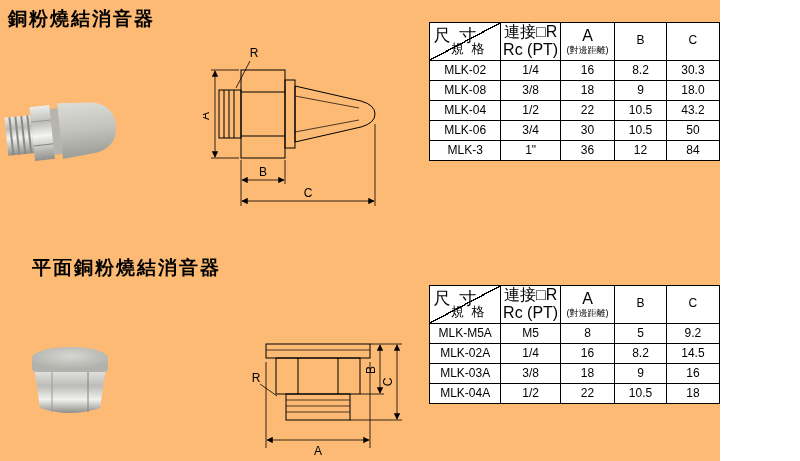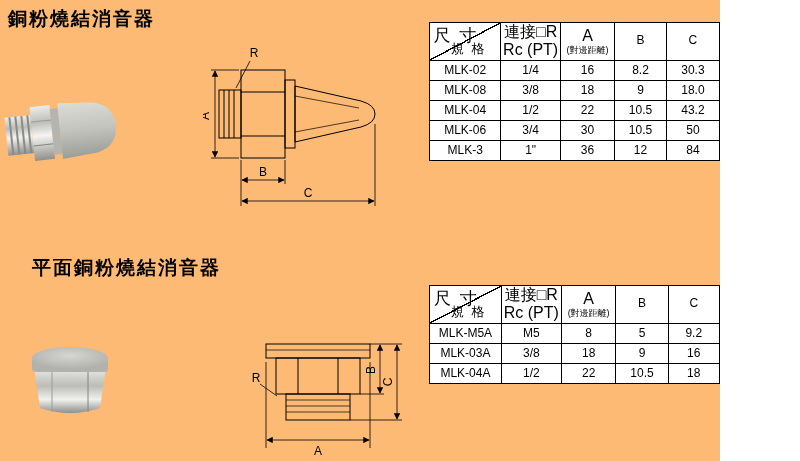--- a/index.html
+++ b/index.html
@@ -244,20 +244,27 @@
     </thead>
     <tbody>
         <tr>
           <td>MLK-M5A</td>
           <td>M5</td>
           <td>8</td>
           <td>5</td>
           <td>9.2</td>
         </tr>
         <tr>
+          <td>MLK-02A</td>
+          <td>1/4</td>
+          <td>16</td>
+          <td>8.2</td>
+          <td>14.5</td>
+        </tr>
+        <tr>
           <td>MLK-03A</td>
           <td>3/8</td>
           <td>18</td>
           <td>9</td>
           <td>16</td>
         </tr>
         <tr>
           <td>MLK-04A</td>
           <td>1/2</td>
           <td>22</td>

